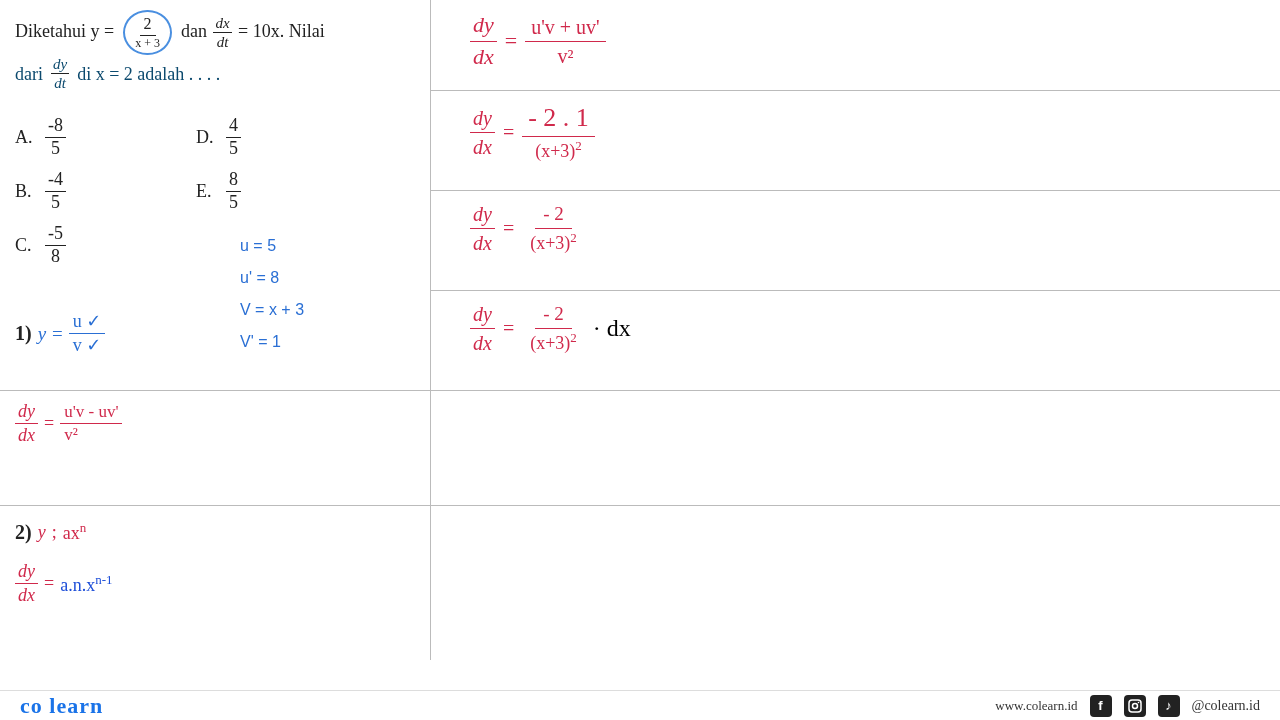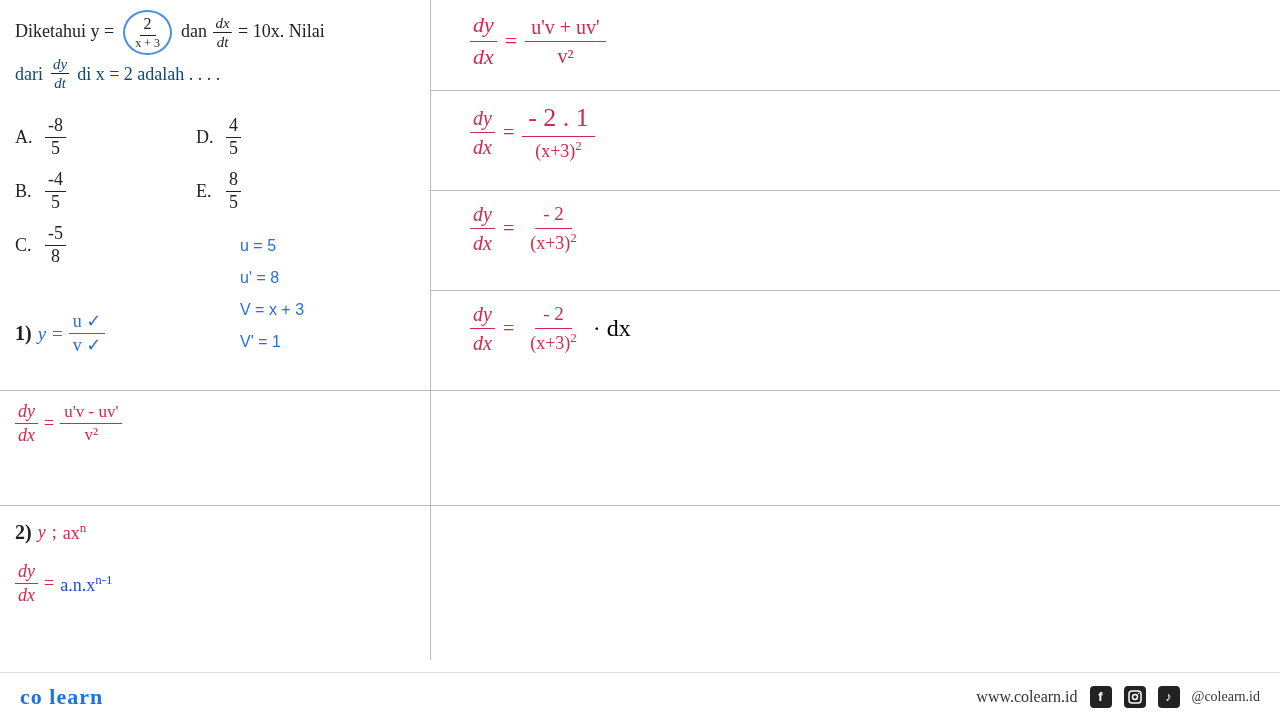--- a/index.html
+++ b/index.html
@@ -103,21 +103,21 @@
   </div>
 
   <div style="position:absolute; top:390px; left:0; right:0; height:1px; background:#bbb;"></div>
 
   <div style="position:absolute; top:400px; left:15px; display:flex; align-items:center; gap:6px;">
     <span style="display:inline-flex;flex-direction:column;align-items:center;">
       <span style="border-bottom:1.5px solid #d0294b;padding:0 3px;line-height:1.3;color:#d0294b;font-family:'Comic Sans MS',cursive;font-size:18px;font-style:italic;">dy</span>
       <span style="padding:0 3px;line-height:1.3;color:#d0294b;font-family:'Comic Sans MS',cursive;font-size:18px;font-style:italic;">dx</span>
     </span>
     <span style="color:#d0294b;font-family:'Comic Sans MS',cursive;font-size:18px;">=</span>
-    <span style="display:inline-flex;flex-direction:column;align-items:center;">
+    <span style="display:inline-flex;flex-direction:column;align-items:flex-start;">
       <span style="border-bottom:1.5px solid #d0294b;padding:0 4px;line-height:1.3;color:#d0294b;font-family:'Comic Sans MS',cursive;font-size:17px;">u'v - uv'</span>
       <span style="padding:0 4px;line-height:1.3;color:#d0294b;font-family:'Comic Sans MS',cursive;font-size:17px;">v²</span>
     </span>
   </div>
 
   <div style="position:absolute; top:505px; left:0; right:0; height:1px; background:#bbb;"></div>
 
   <div style="position:absolute; top:520px; left:15px; display:flex; align-items:center; gap:6px;">
     <span style="font-size:20px; font-weight:bold; color:#222; font-family:'Times New Roman',serif;">2)</span>
     <span style="color:#d0294b;font-family:'Comic Sans MS',cursive;font-size:18px;font-style:italic;">y</span>
@@ -186,24 +186,24 @@
     <span style="color:#d0294b;font-family:'Comic Sans MS',cursive;font-size:20px;">=</span>
     <span style="display:inline-flex;flex-direction:column;align-items:center;">
       <span style="border-bottom:1.5px solid #d0294b;padding:0 8px;line-height:1.4;color:#d0294b;font-family:'Comic Sans MS',cursive;font-size:19px;">- 2</span>
       <span style="padding:0 8px;line-height:1.4;color:#d0294b;font-family:'Comic Sans MS',cursive;font-size:18px;">(x+3)<sup style="font-size:13px;">2</sup></span>
     </span>
     <span style="color:#000000;font-family:'Comic Sans MS',cursive;font-size:24px;">· dx</span>
   </div>
 
   <div style="position:absolute; top:390px; left:430px; right:0; height:1px; background:#bbb;"></div>
 
-  <div style="position:absolute; bottom:0; left:0; right:0; height:48px; background:#fff; display:flex; align-items:center; justify-content:space-between; padding:0 20px; border-top:1px solid #ddd;">
+  <div style="position:absolute; bottom:0; left:0; right:0; height:30px; background:#fff; display:flex; align-items:center; justify-content:space-between; padding:0 20px; border-top:1px solid #ddd;">
     <span style="font-size:22px; font-weight:bold; color:#1a73e8; letter-spacing:1px;">co learn</span>
     <div style="display:flex;align-items:center;gap:12px;">
-      <span style="font-size:16px;color:#333;">www.colearn.id</span>
+      <span style="font-size:13px;color:#333;">www.colearn.id</span>
 
       <span style="display:inline-flex;align-items:center;justify-content:center;width:22px;height:22px;background:#222;border-radius:4px;color:white;font-size:13px;font-family:sans-serif;font-weight:bold;">f</span>
 
       <span style="display:inline-flex;align-items:center;justify-content:center;width:22px;height:22px;background:#222;border-radius:4px;color:white;font-size:11px;font-family:sans-serif;">
         <svg width="14" height="14" viewBox="0 0 14 14" fill="none">
           <rect x="1" y="1" width="12" height="12" rx="3" stroke="white" stroke-width="1.5"></rect>
           <circle cx="7" cy="7" r="2.5" stroke="white" stroke-width="1.5"></circle>
           <circle cx="10.5" cy="3.5" r="0.8" fill="white"></circle>
         </svg>
       </span>

